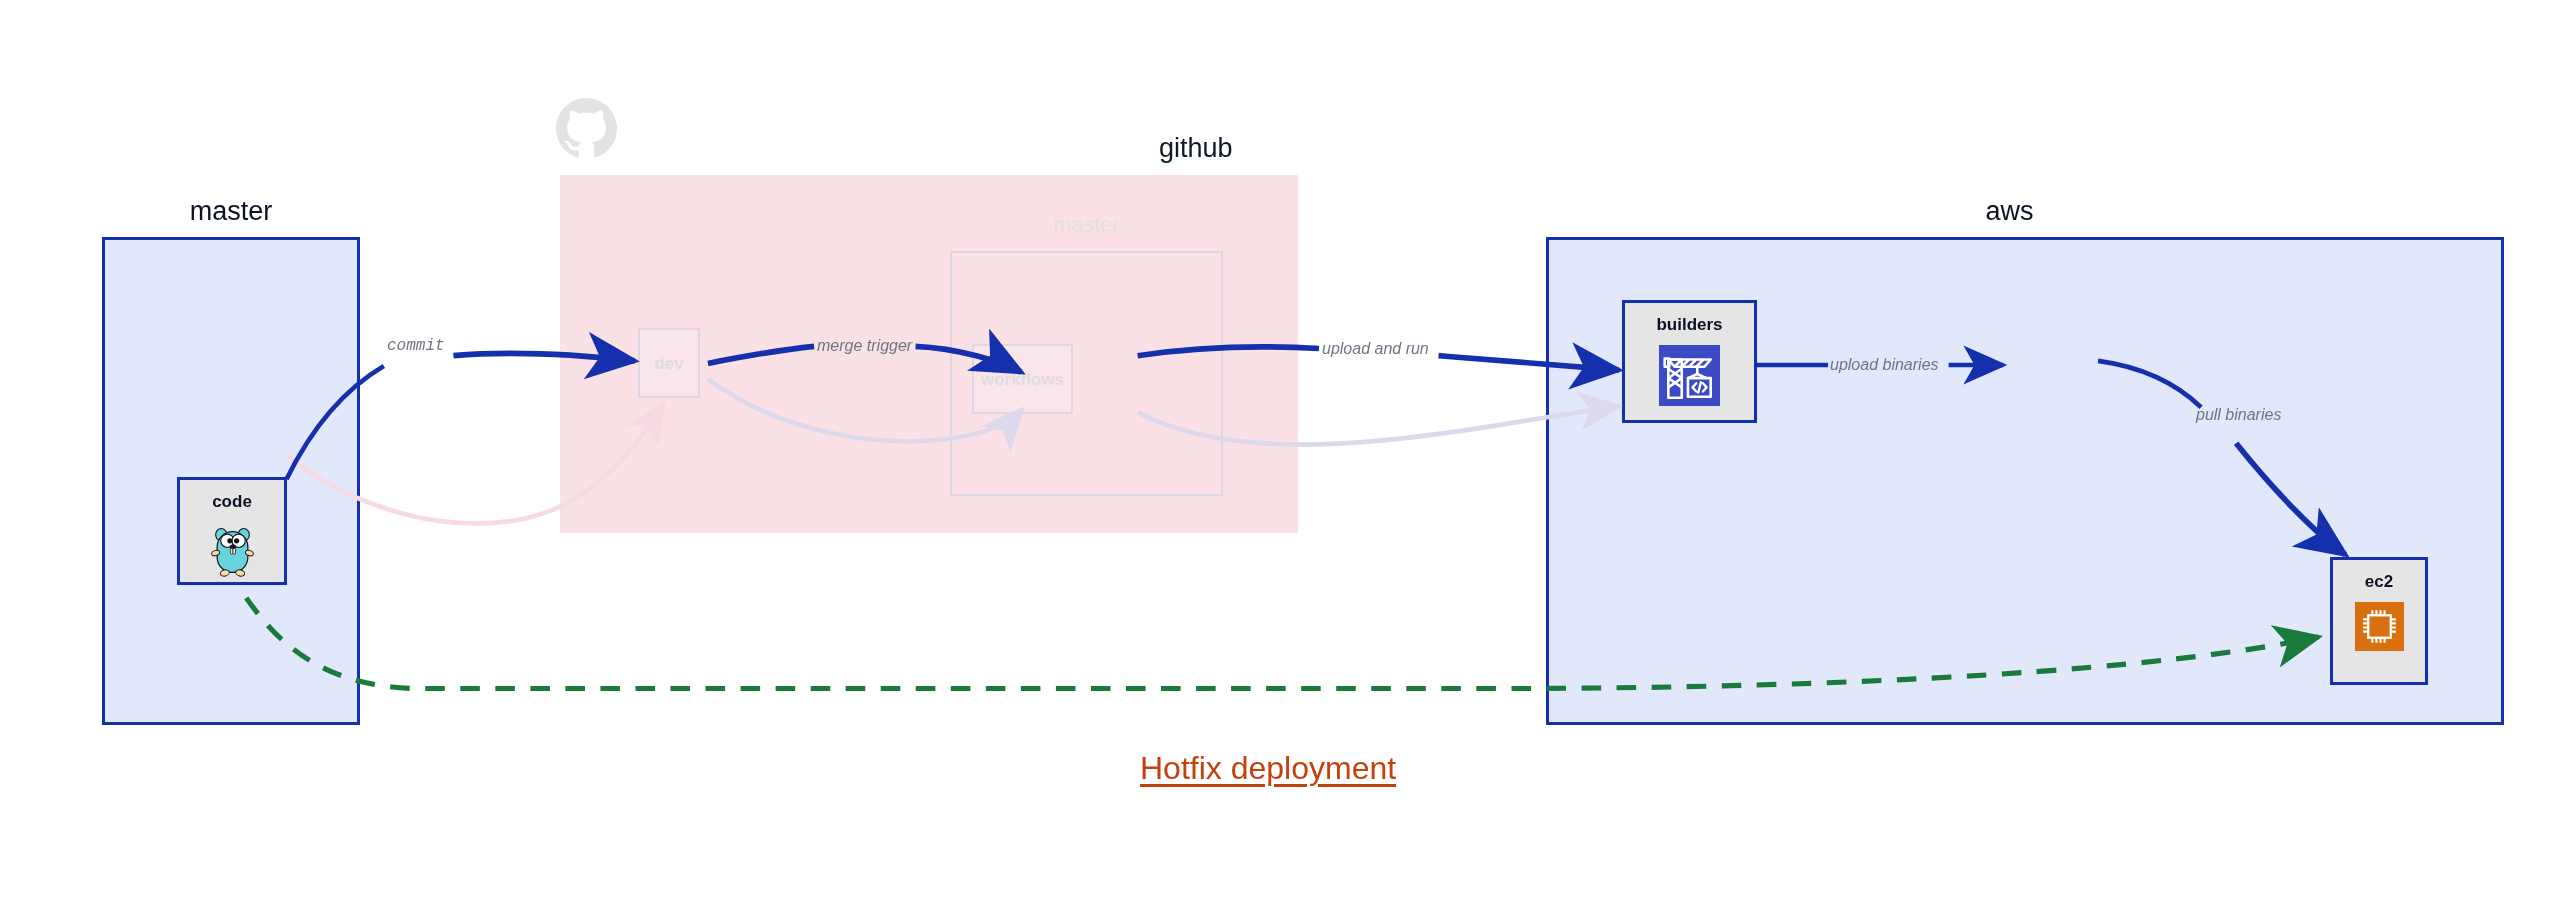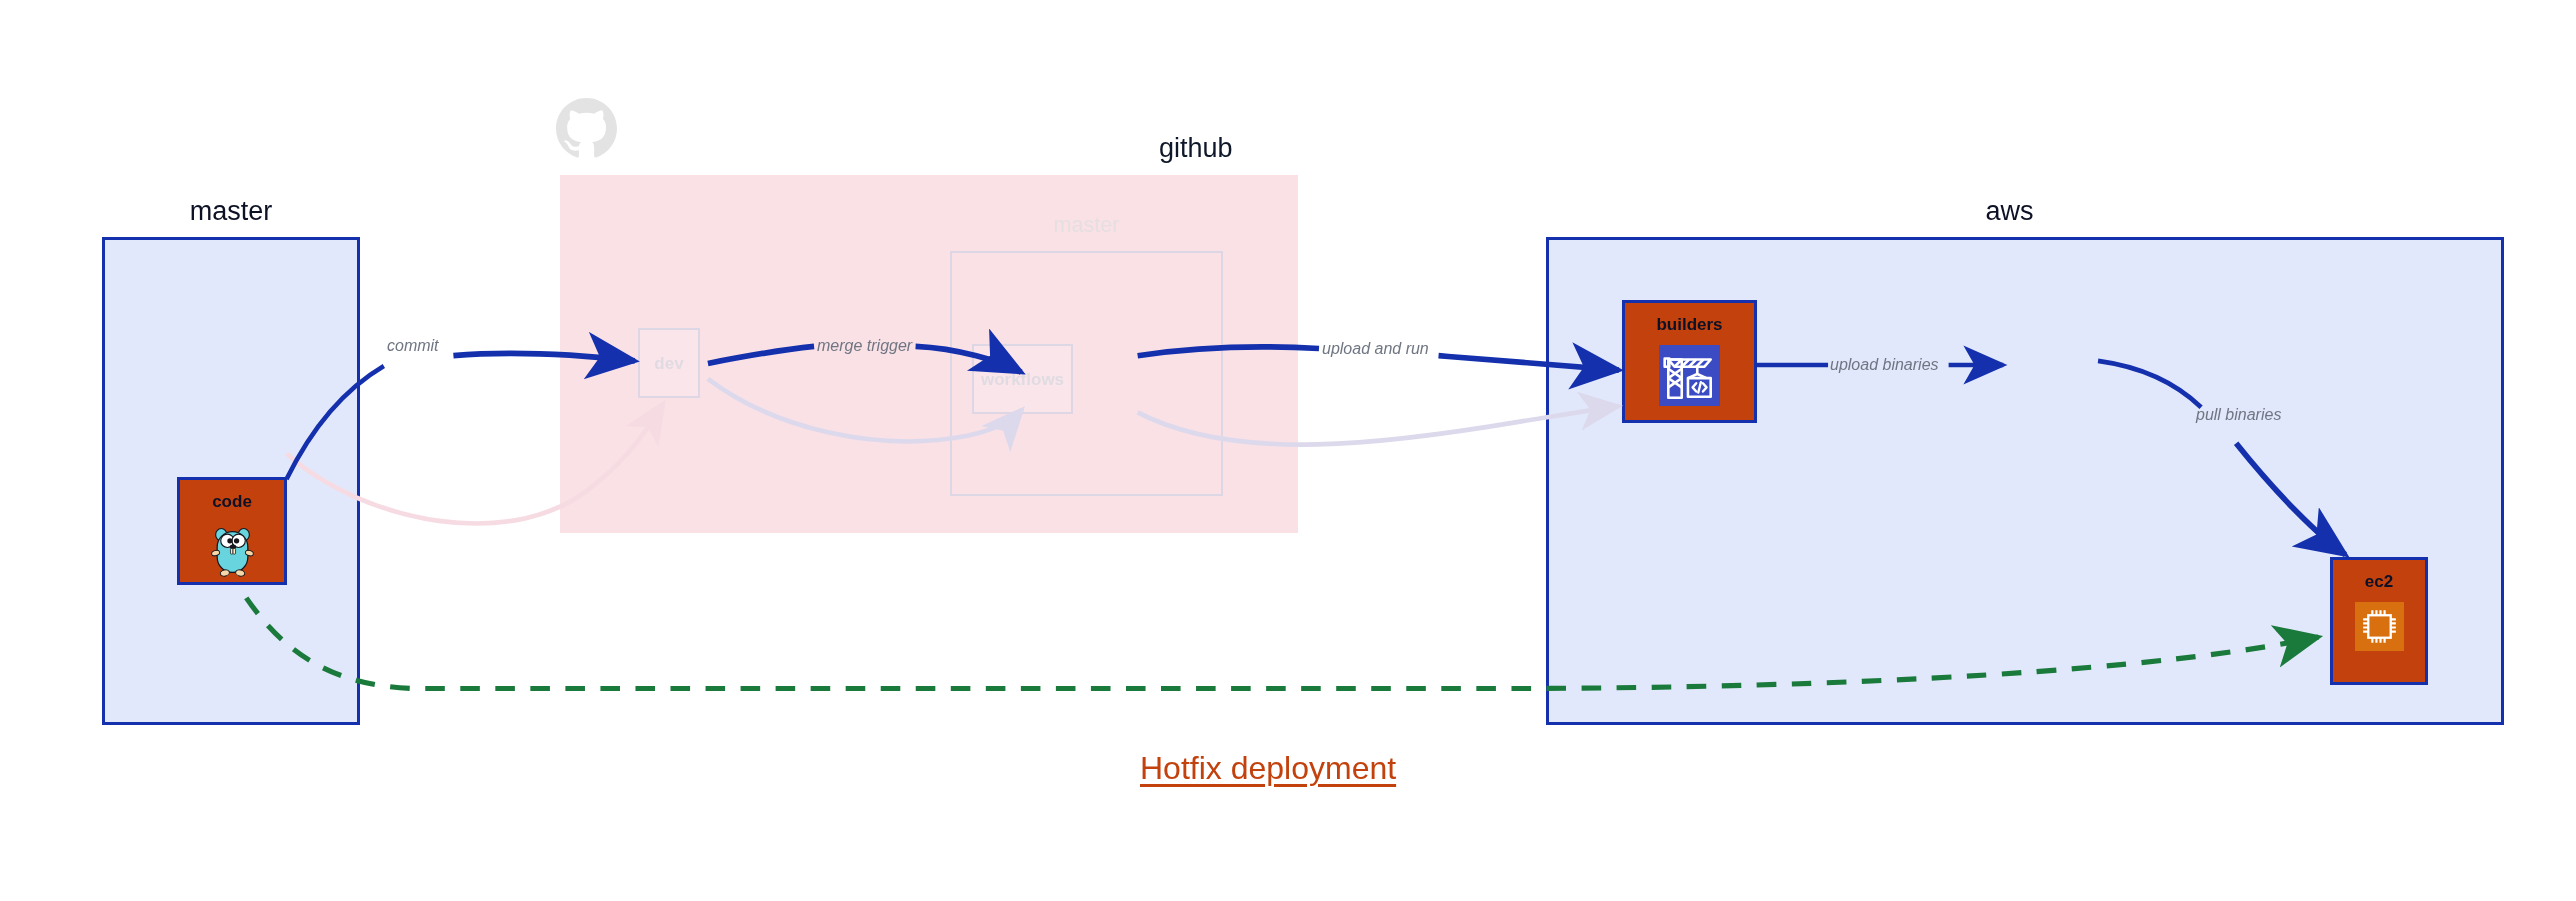--- a/index.html
+++ b/index.html
@@ -41,21 +41,21 @@
     white-space: nowrap;
     line-height: 1;
   }
   .zone-label.faded {
     color: #0f172a;
   }
   
   .node {
     position: absolute;
     box-sizing: border-box;
-    background: #c2410c;
+    background: #e5e5e5;
     border: 3.6px solid #1430ad;
     display: flex;
     flex-direction: column;
     align-items: center;
   }
   .node-title {
     font-size: 17px;
     font-weight: bold;
     color: #0d1126;
     line-height: 1;
@@ -259,21 +259,21 @@
 
     <path d="M 3410 708 L 3548 708" fill="none" stroke="#1430ad" stroke-width="9"></path>
     <path d="M 3782 708 L 3888 708" fill="none" stroke="#1430ad" stroke-width="9" marker-end="url(#ah-blue)"></path>
 
     <path d="M 4072 700 C 4160 712, 4222 742, 4272 790" fill="none" stroke="#1430ad" stroke-width="9"></path>
     <path d="M 4340 860 C 4420 960, 4500 1040, 4552 1076" fill="none" stroke="#1430ad" stroke-width="11" marker-end="url(#ah-blue)"></path>
 
     <path d="M 478 1160 C 560 1280, 660 1330, 800 1336 L 2900 1336 C 3600 1336, 4200 1300, 4500 1236" fill="none" stroke="#1a7a3c" stroke-width="10" stroke-dasharray="38 30" stroke-linecap="butt" marker-end="url(#ah-green)"></path>
   </svg>
 
-  <div class="edge-label" style="left:387px; top:338px;">commit</div>
+  <div class="edge-label" style="left:387px; top:338px;font-family:Liberation Mono, monospace;">commit</div>
   <div class="edge-label" style="left:817px; top:338px;">merge trigger</div>
   <div class="edge-label" style="left:1322px; top:341px;">upload and run</div>
   <div class="edge-label" style="left:1830px; top:357px;text-align:right;">upload binaries</div>
   <div class="edge-label" style="left:2196px; top:407px;">pull binaries</div>
 
   <div class="caption" style="left:1140px; top:752px;">Hotfix deployment</div>
 
 </div>
 
 

